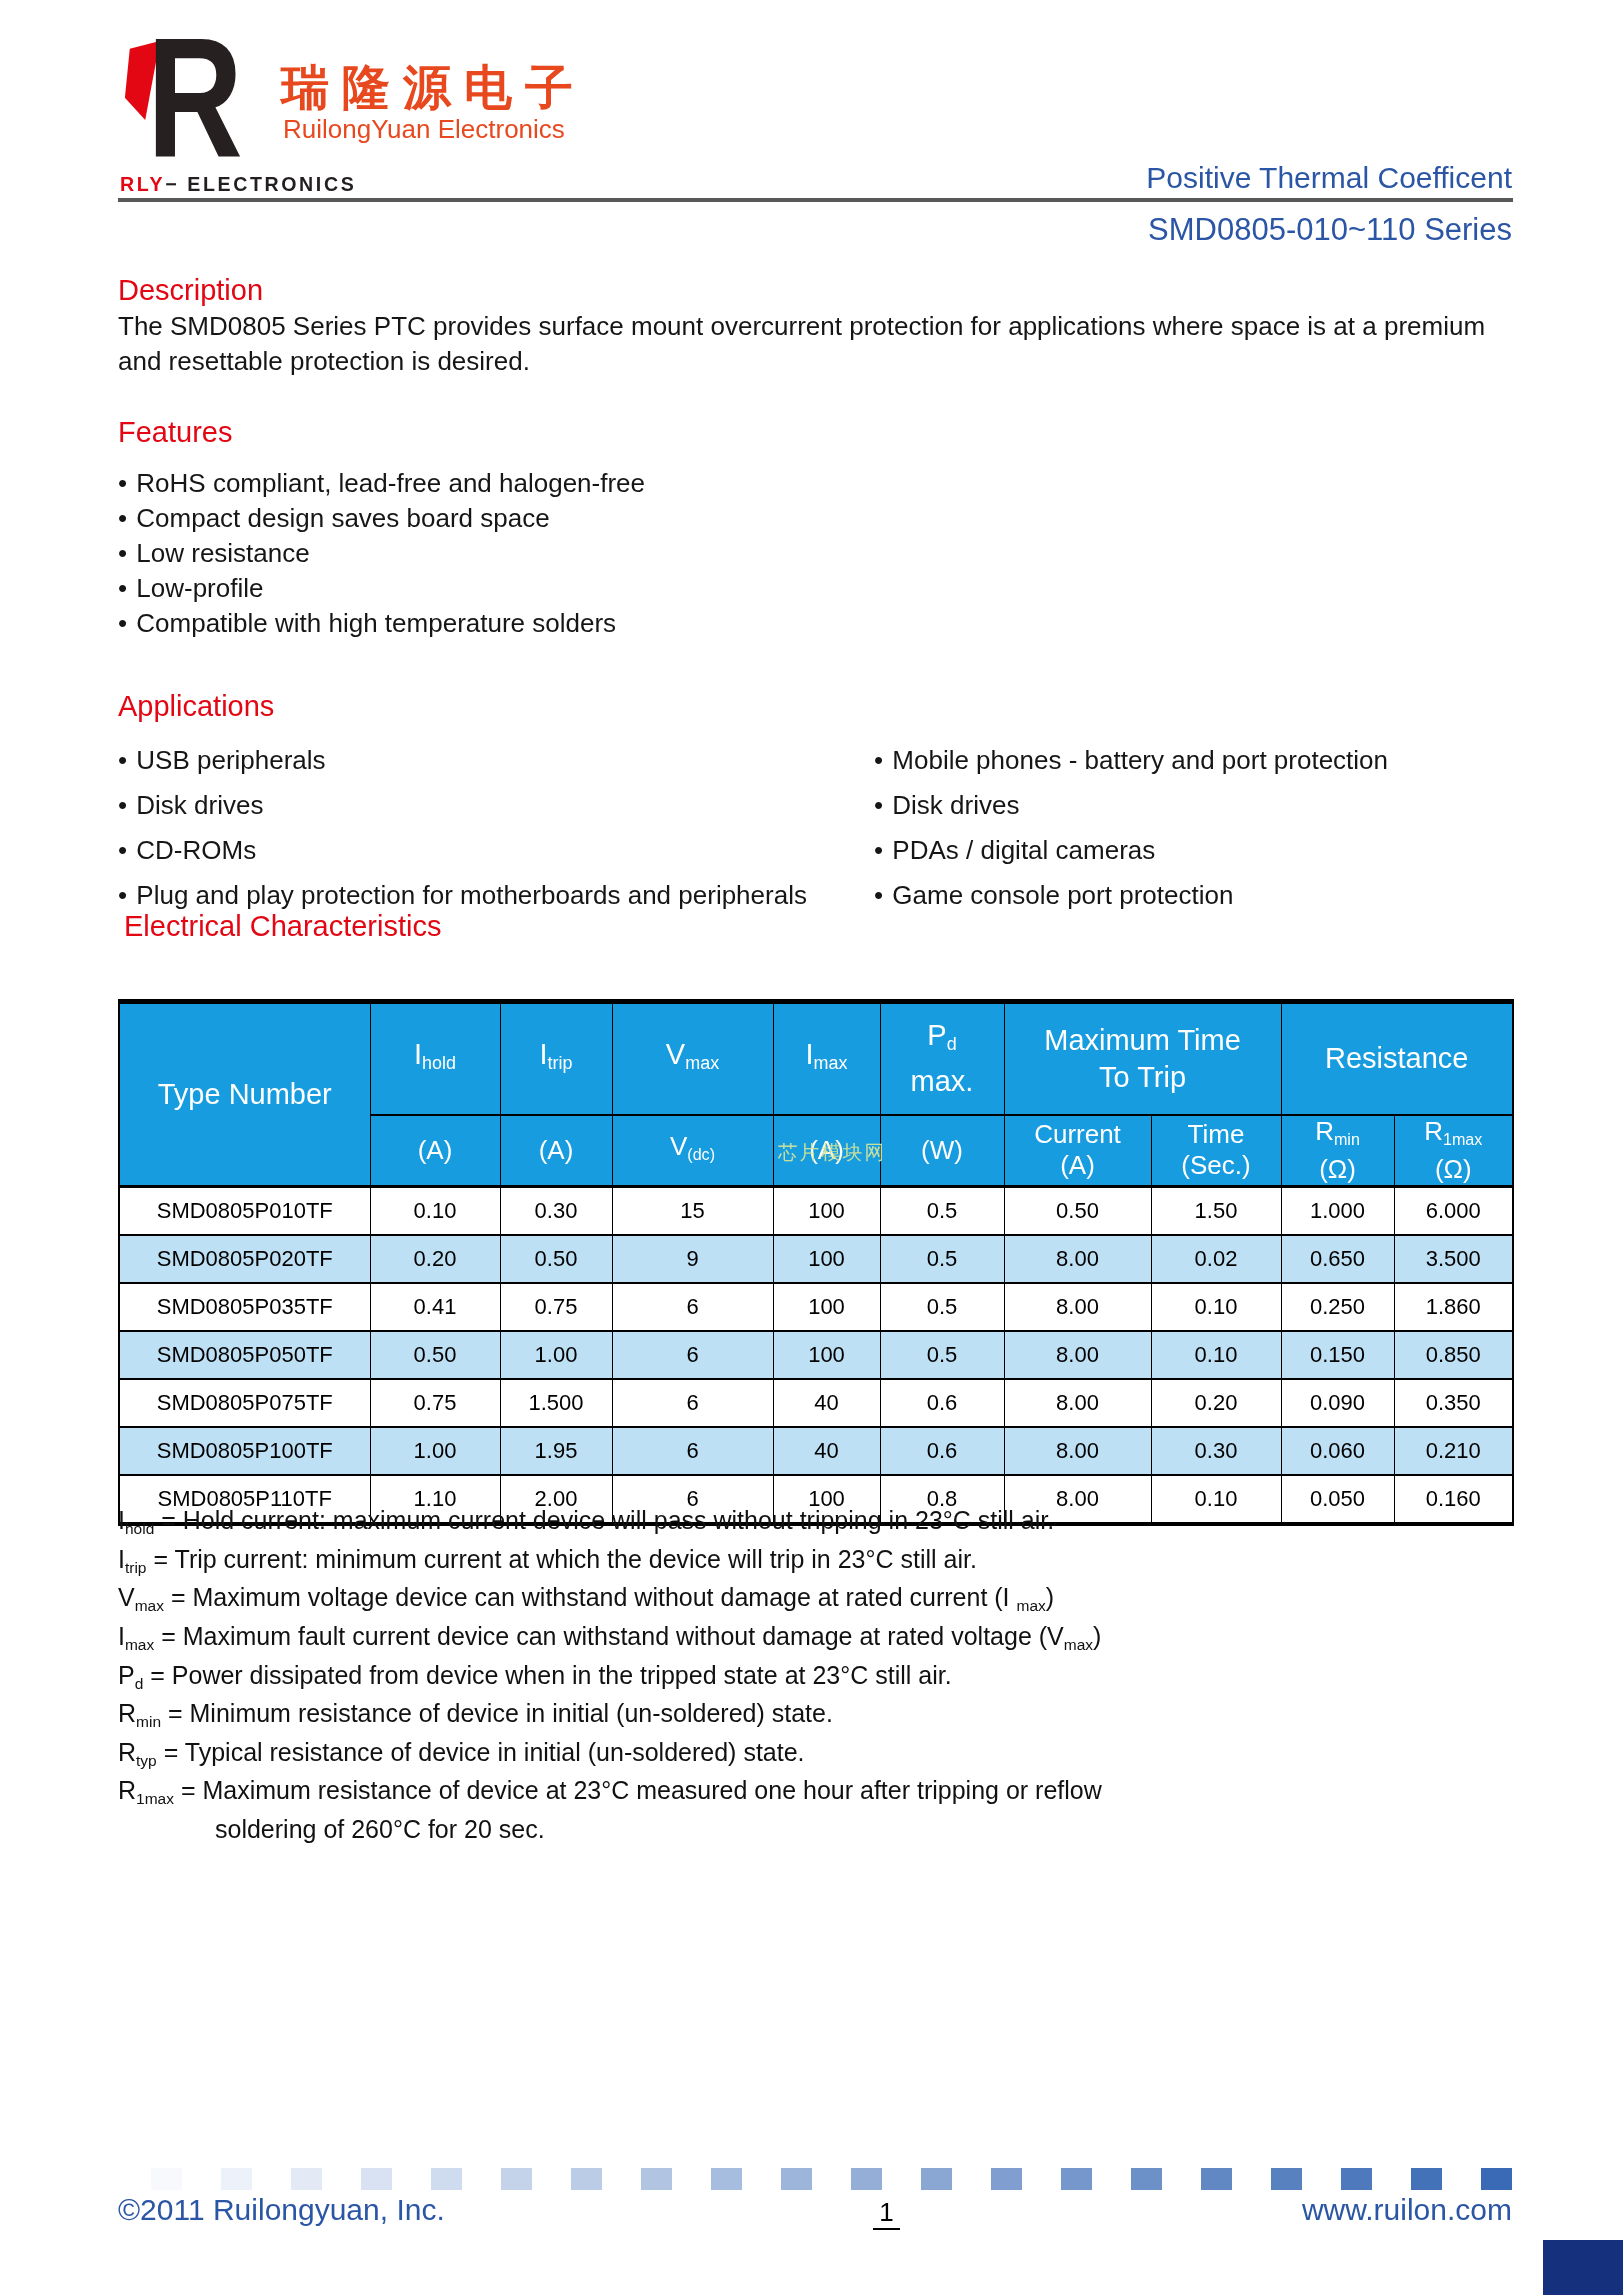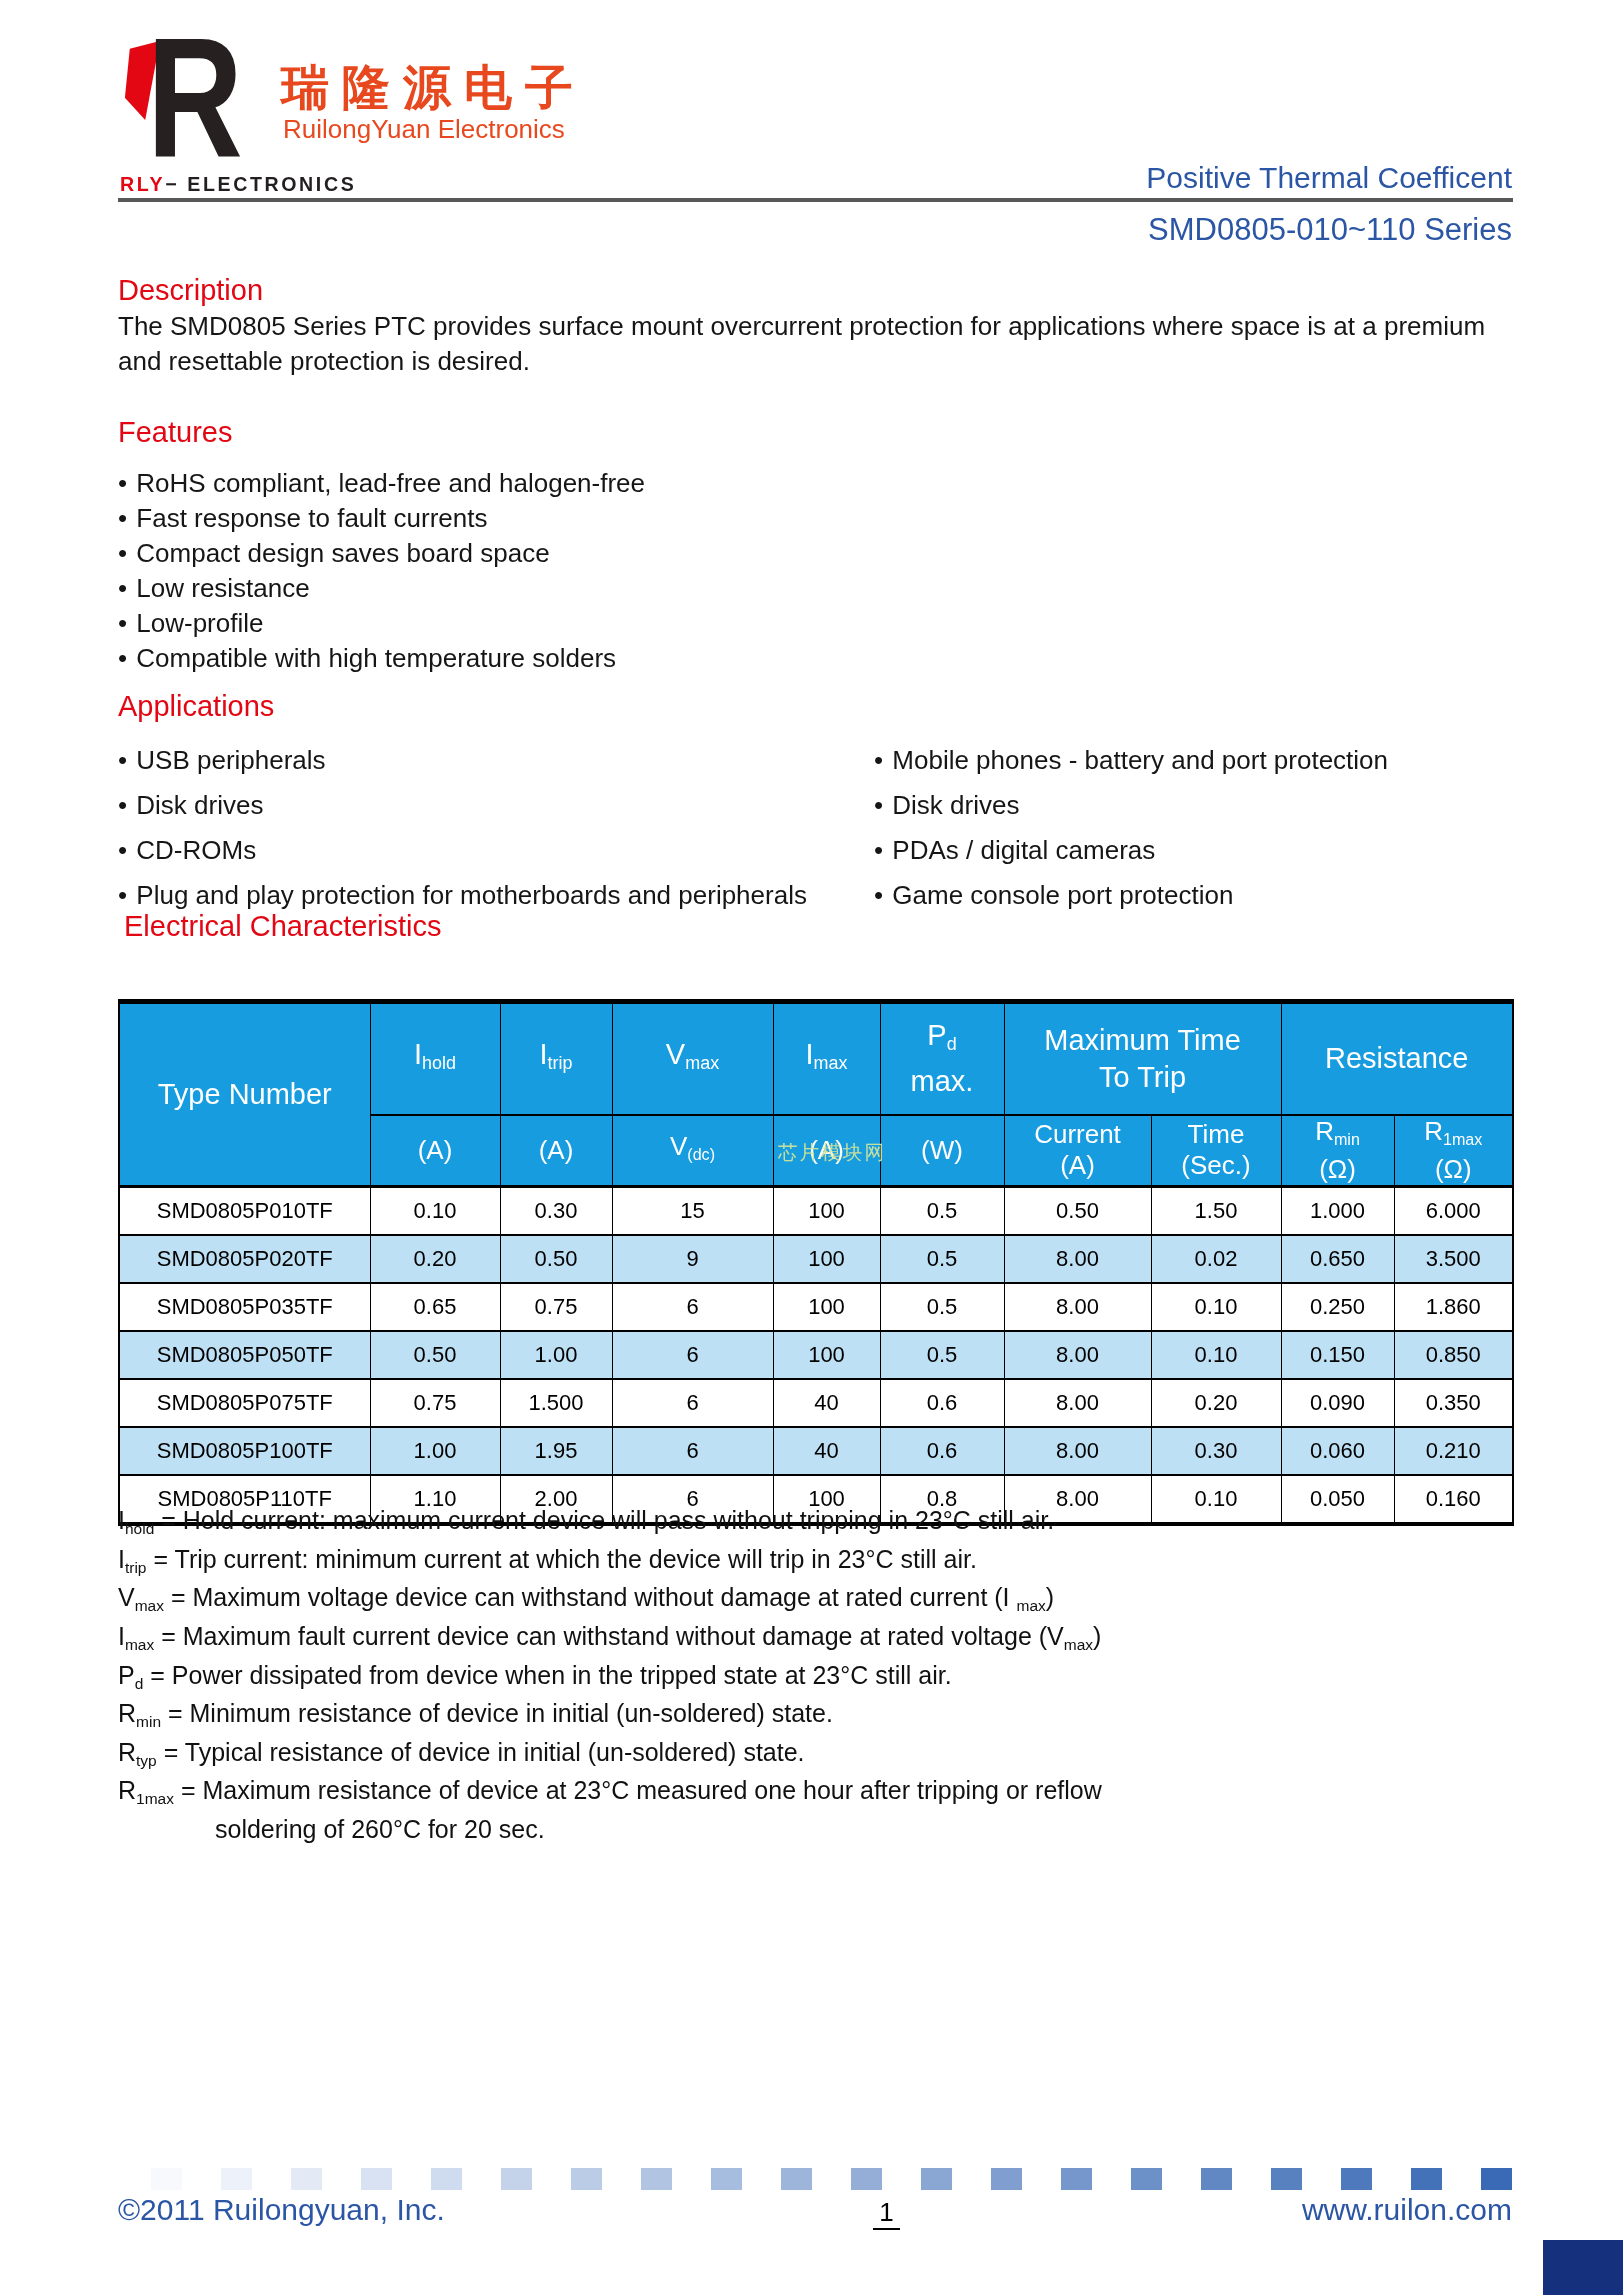--- a/index.html
+++ b/index.html
@@ -86,21 +86,20 @@
   <div class="abs doc-type">Positive Thermal Coefficent</div>
   <div class="abs divider"></div>
   <div class="abs series">SMD0805-010~110 Series</div>
 
   <div class="abs section-heading desc-heading">Description</div>
   <div class="abs desc-body">The SMD0805 Series PTC provides surface mount overcurrent protection for applications where space is at a premium and resettable protection is desired.</div>
 
   <div class="abs section-heading feat-heading">Features</div>
   <div class="abs features-list">
       <div class="bullet-item"><span class="bullet">•</span><span>RoHS compliant, lead-free and halogen-free</span></div>
-      <div class="bullet-item"><span class="bullet">•</span><span>Fast response to fault currents</span></div>
       <div class="bullet-item"><span class="bullet">•</span><span>Compact design saves board space</span></div>
       <div class="bullet-item"><span class="bullet">•</span><span>Low resistance</span></div>
       <div class="bullet-item"><span class="bullet">•</span><span>Low-profile</span></div>
       <div class="bullet-item"><span class="bullet">•</span><span>Compatible with high temperature solders</span></div>
     </div>
 
   <div class="abs section-heading app-heading">Applications</div>
   <div class="abs app-left">
       <div class="bullet-item"><span class="bullet">•</span><span>USB peripherals</span></div>
       <div class="bullet-item"><span class="bullet">•</span><span>Disk drives</span></div>
@@ -173,21 +172,21 @@
             <td>9</td>
             <td>100</td>
             <td>0.5</td>
             <td>8.00</td>
             <td>0.02</td>
             <td>0.650</td>
             <td>3.500</td>
           </tr>
           <tr>
             <td>SMD0805P035TF</td>
-            <td>0.65</td>
+            <td>0.41</td>
             <td>0.75</td>
             <td>6</td>
             <td>100</td>
             <td>0.5</td>
             <td>8.00</td>
             <td>0.10</td>
             <td>0.250</td>
             <td>1.860</td>
           </tr>
           <tr class="alt">

